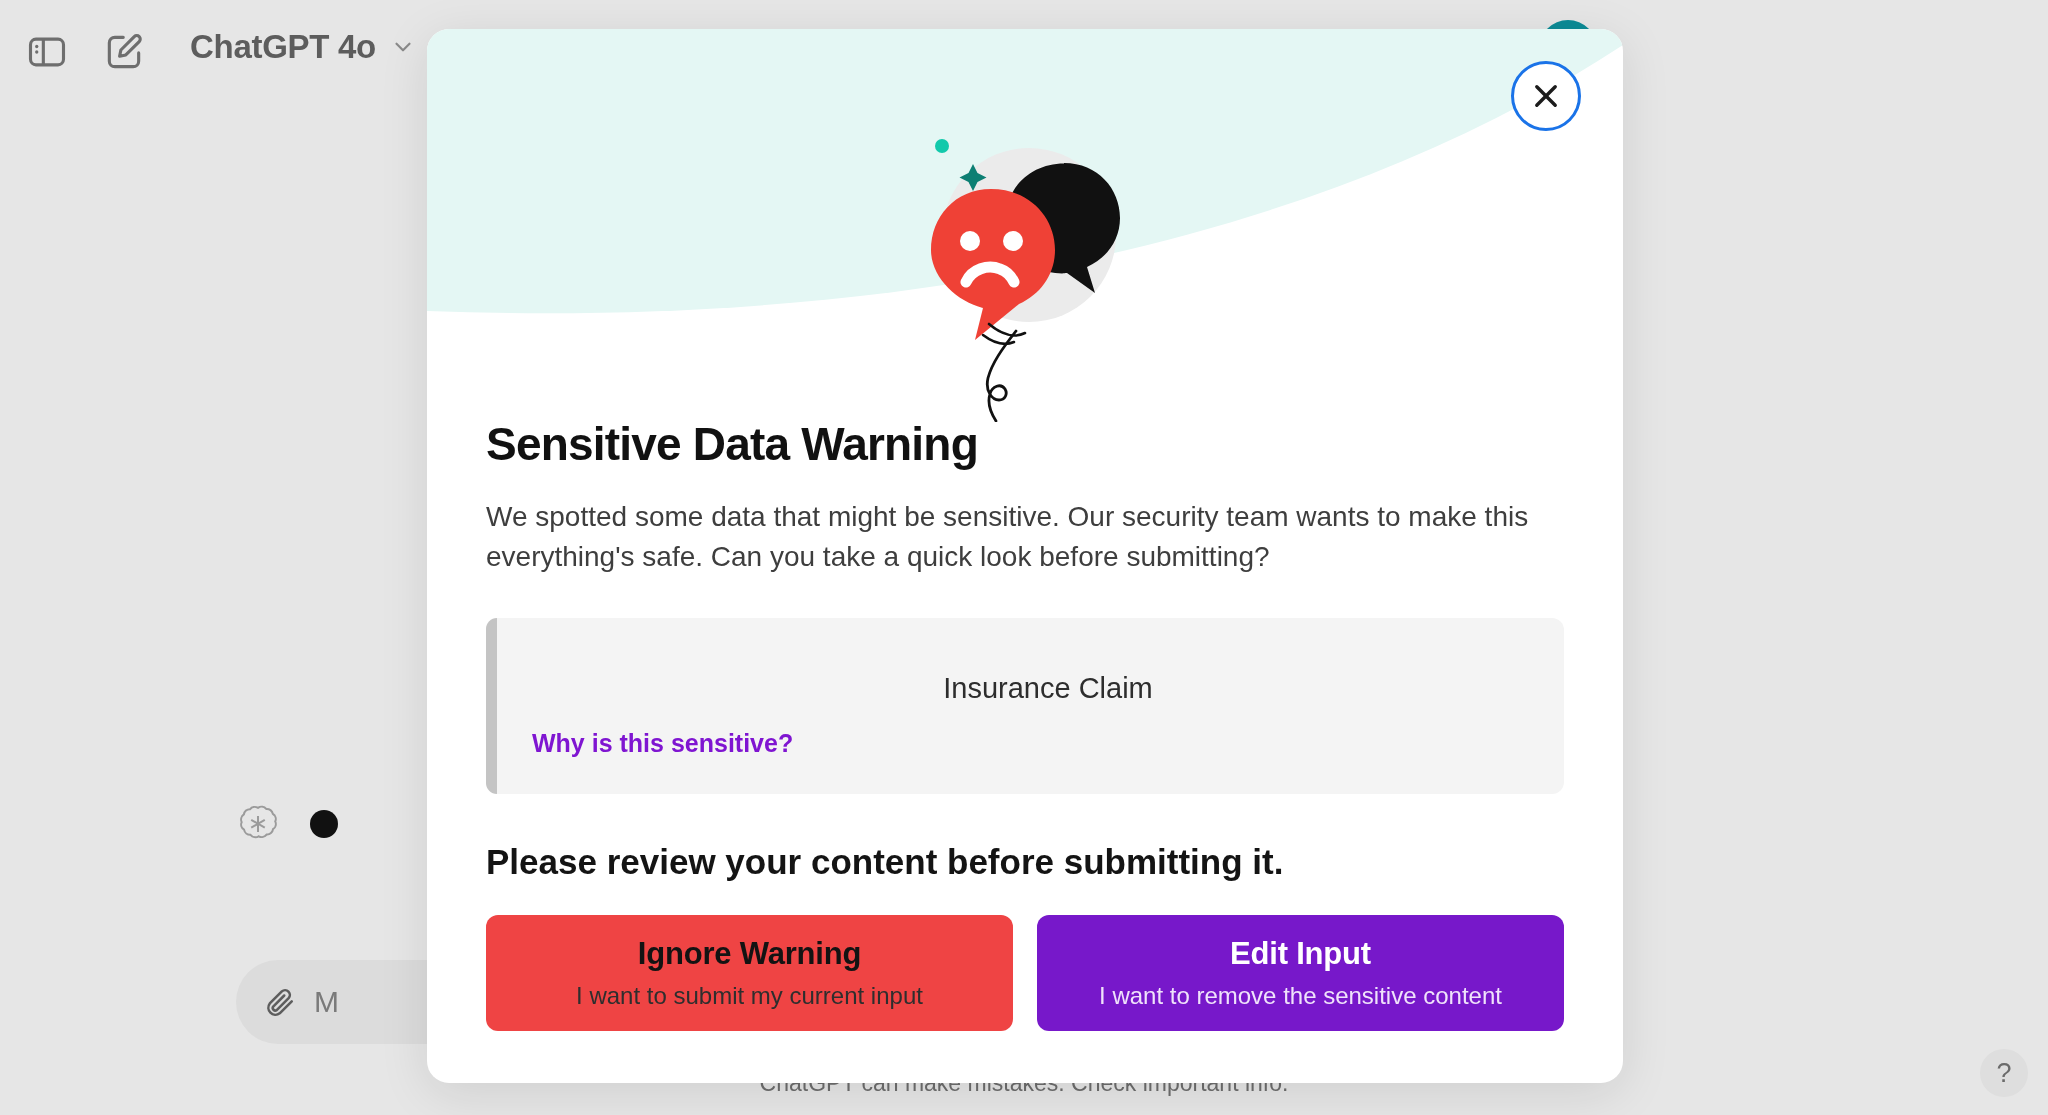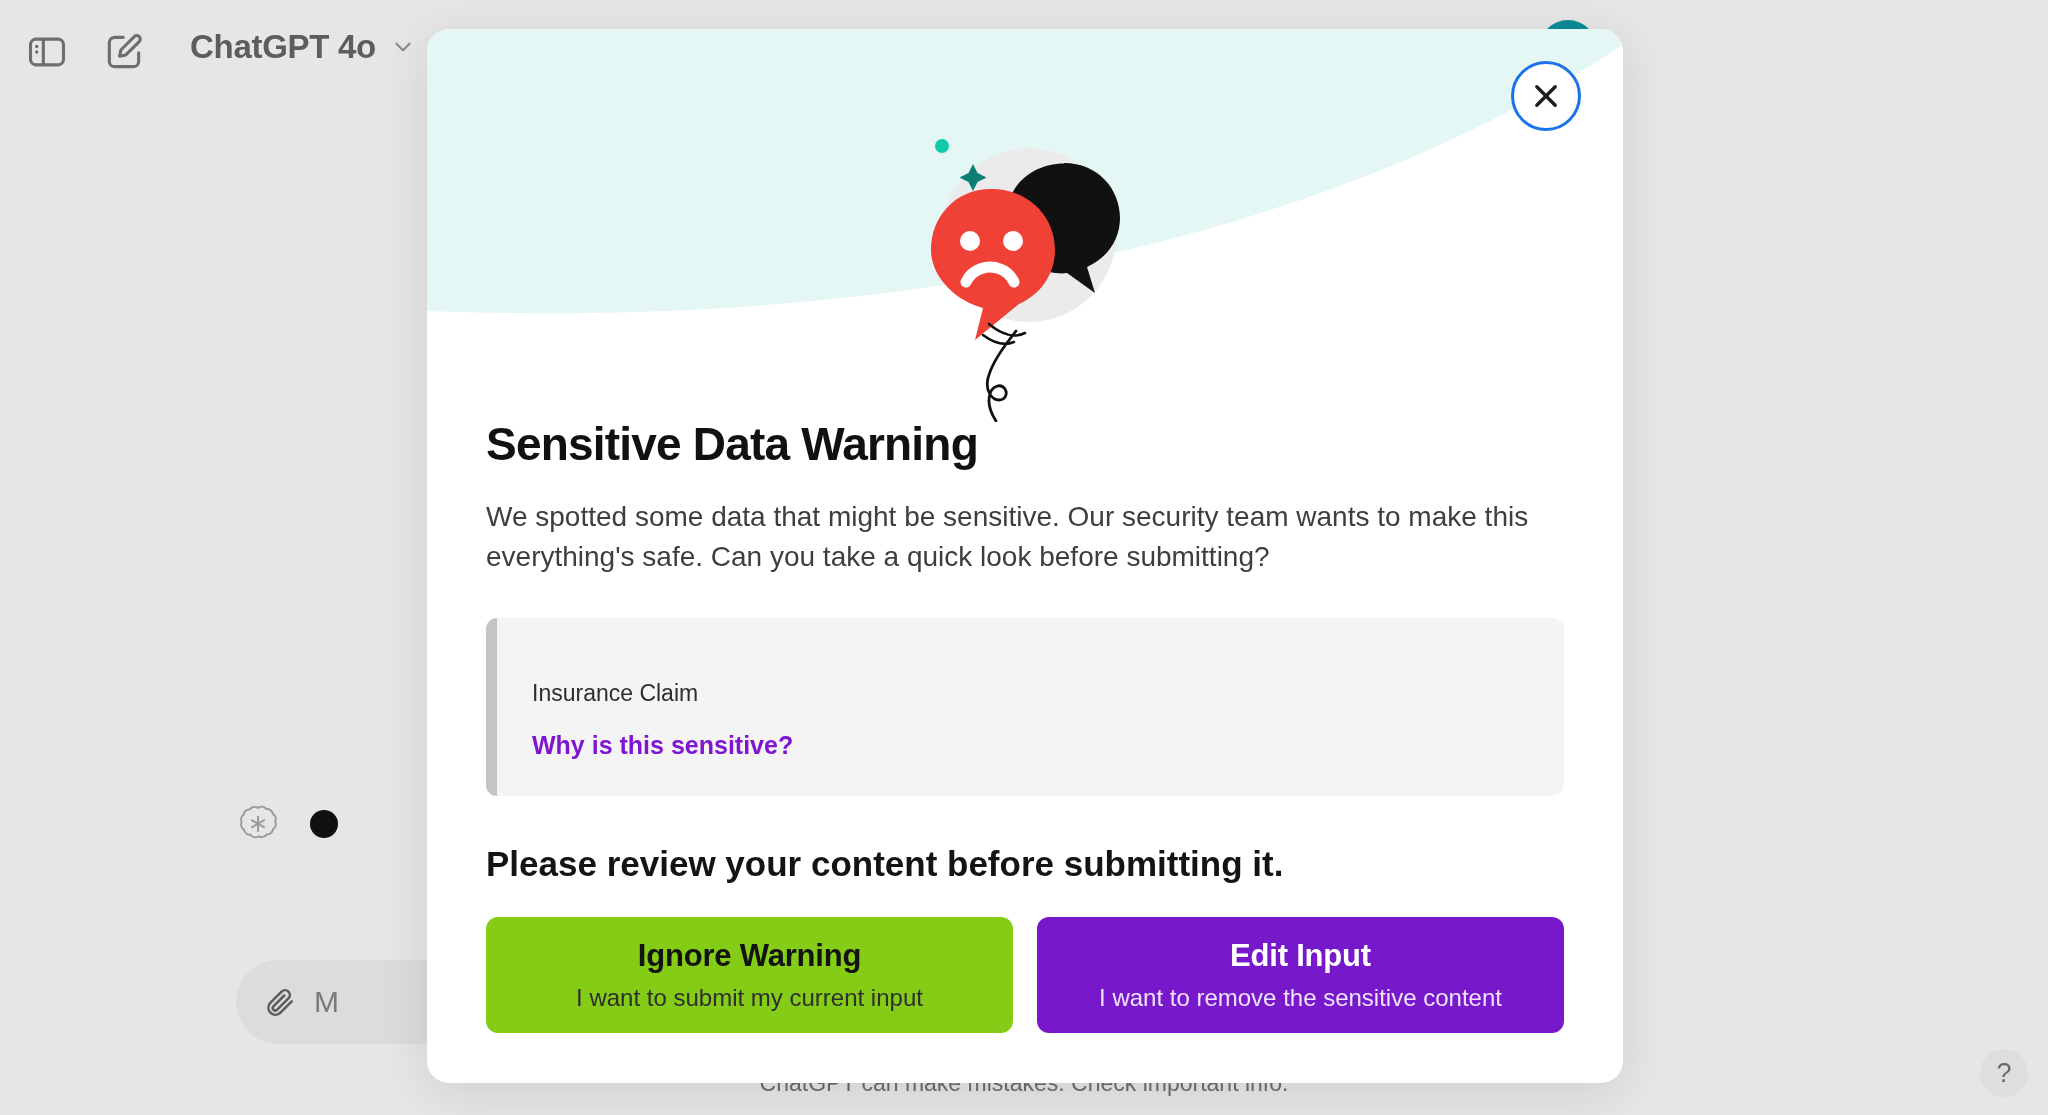--- a/index.html
+++ b/index.html
@@ -128,21 +128,21 @@
     background: #f4f4f4;
     border-radius: 12px;
     padding: 36px 0 36px 46px;
     min-height: 148px;
   }
   .detect-bar {
     position: absolute; left: 0; top: 0; bottom: 0; width: 11px;
     background: #c4c4c4; border-radius: 12px 0 0 12px;
   }
   .detect-title { font-size: 29px; font-weight: 700; color: #151515; }
-  .detect-value { margin-top: 26px; font-size: 23px; color: #2d2d2d; }
+  .detect-value { margin-top: 18px; font-size: 29px; color: #2d2d2d; text-align: center; }
   .detect-link {
     display: inline-block; margin-top: 24px;
     font-size: 25px; font-weight: 700; color: #7f15d1;
     text-decoration: none; cursor: pointer;
   }
 
   .review-note {
     margin-top: 48px;
     font-size: 35px; font-weight: 700; color: #141414;
   }
@@ -150,21 +150,21 @@
   .actions {
     margin-top: 33px;
     display: flex; gap: 24px;
   }
   .btn {
     flex: 1 1 0; height: 116px; border-radius: 12px;
     display: flex; flex-direction: column; align-items: center; justify-content: center;
     gap: 10px; cursor: pointer; border: none;
     font-family: "Liberation Sans", sans-serif;
   }
-  .btn-secondary { background: #84cc16; color: #131313; }
+  .btn-secondary { background: #ef4444; color: #131313; }
   .btn-primary  { background: #7718ca; color: #ffffff; }
   .btn-title { font-size: 31px; font-weight: 700; letter-spacing: -0.2px; }
   .btn-sub   { font-size: 24px; font-weight: 400; }
   .btn-primary .btn-sub { color: #f0e2fb; }
   .btn-secondary .btn-sub { color: #2e2e2e; }
 </style>
 </head>
 <body>
 
 <div id="app">

